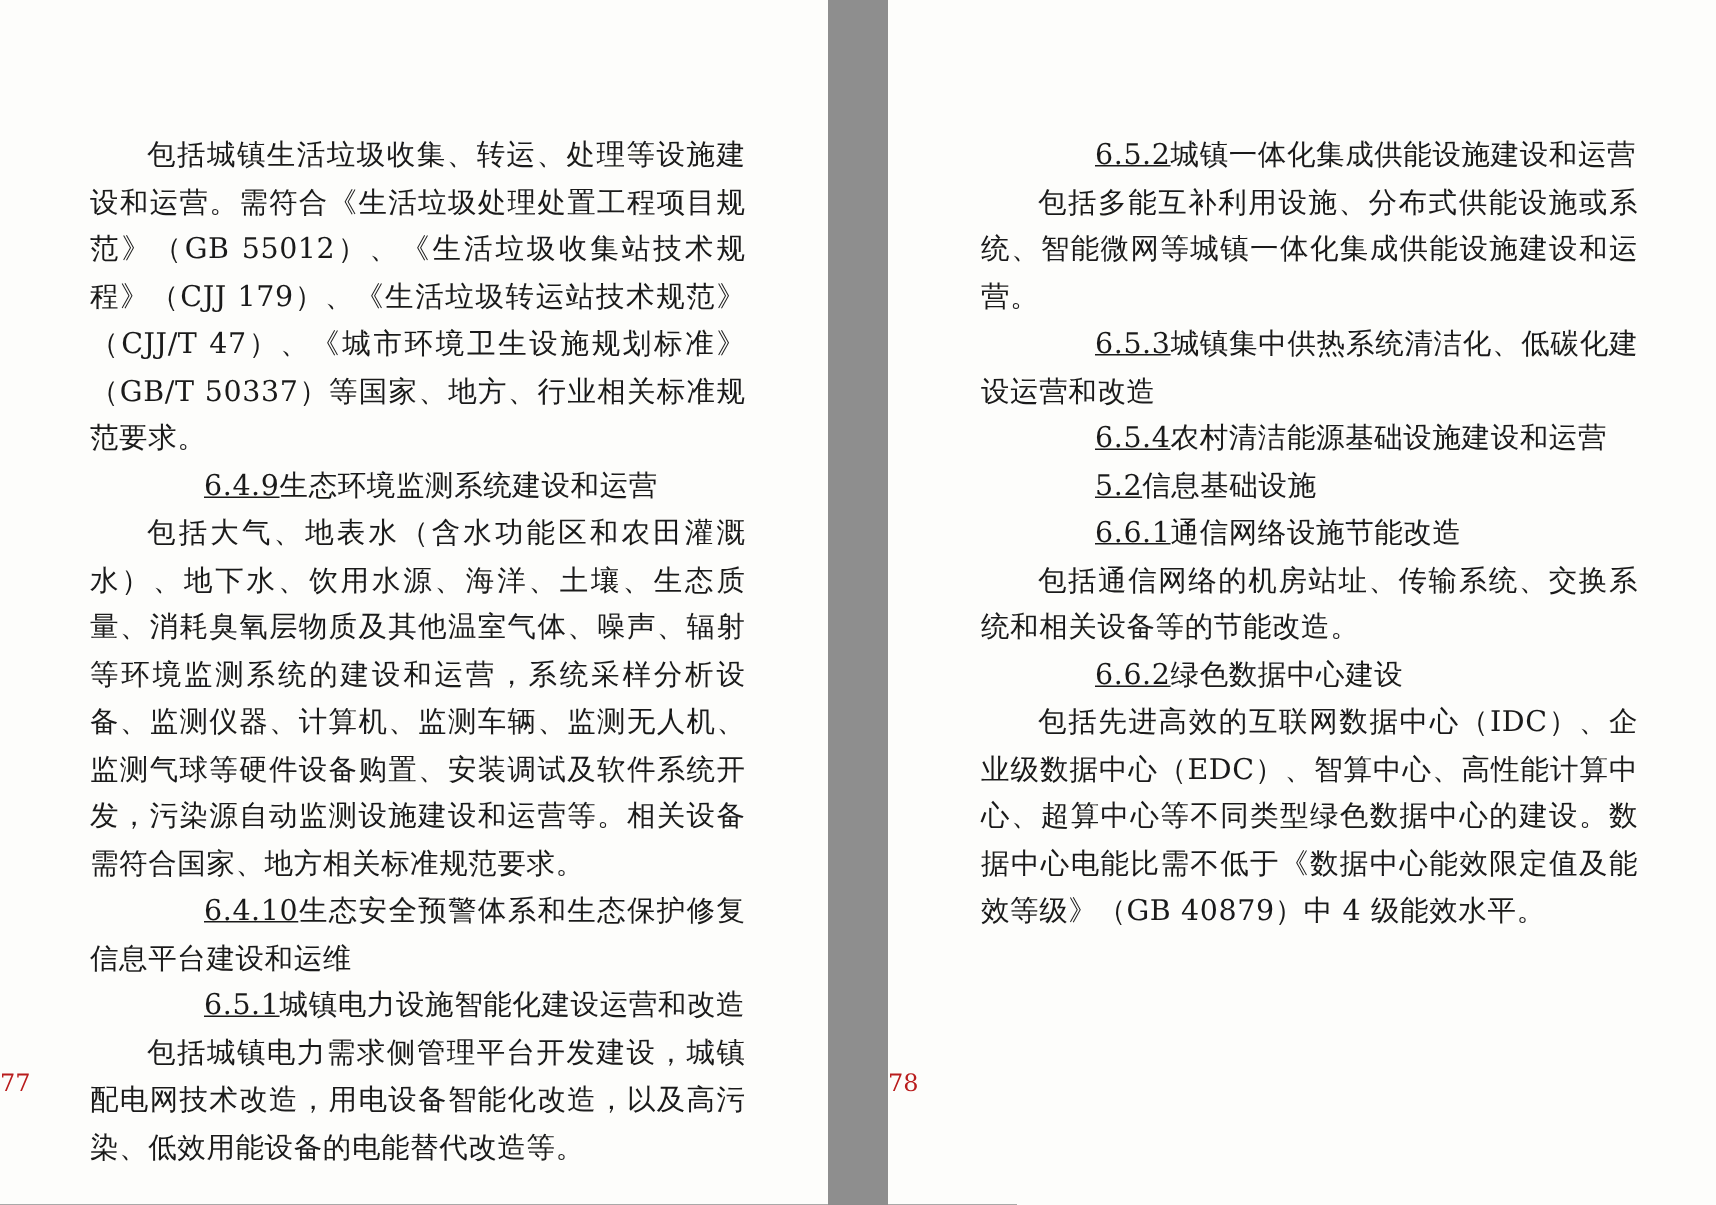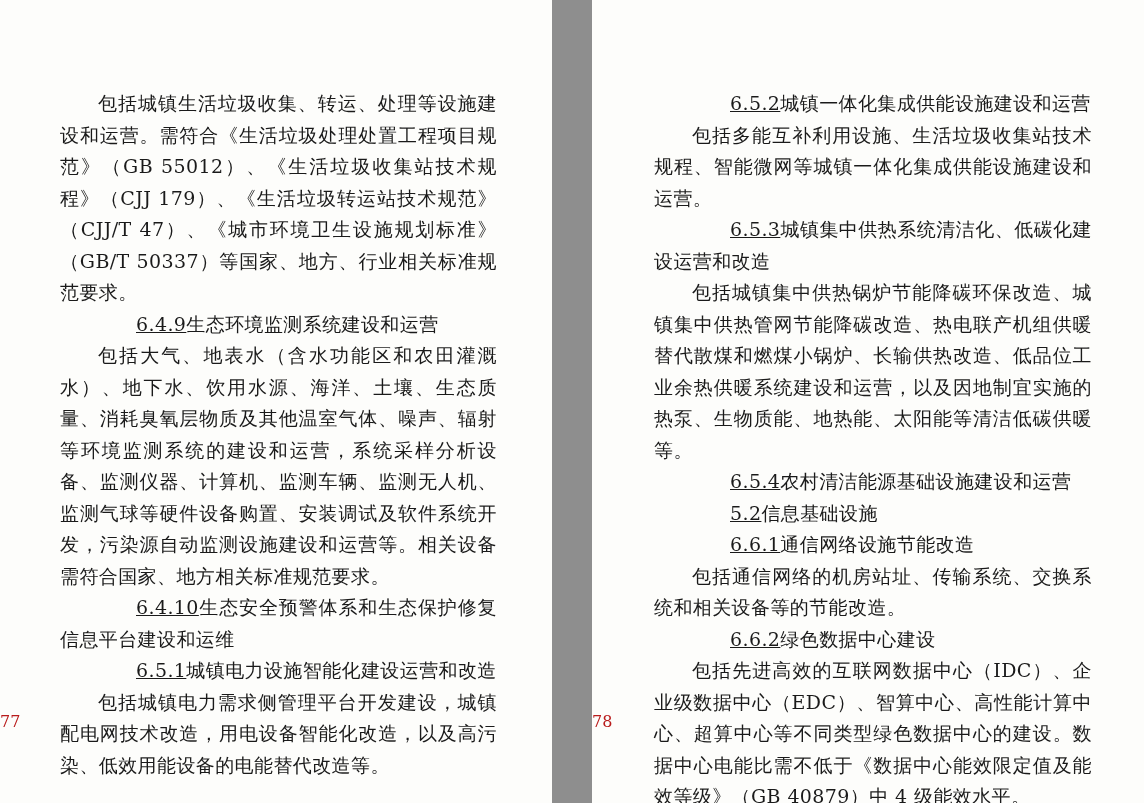--- a/index.html
+++ b/index.html
@@ -85,23 +85,22 @@
       <p class="head"><span class="num wide">6.4.10</span><span>生态安全预警体系和生态保护修复信息平台建设和运维</span></p>
       <p class="head"><span class="num">6.5.1</span><span>城镇电力设施智能化建设运营和改造</span></p>
       <p class="body">包括城镇电力需求侧管理平台开发建设，城镇配电网技术改造，用电设备智能化改造，以及高污染、低效用能设备的电能替代改造等。</p>
     </div>
     <div class="page-num">77</div>
   </div>
 
   <div class="page page-right">
     <div class="page-inner">
       <p class="head"><span class="num">6.5.2</span><span>城镇一体化集成供能设施建设和运营</span></p>
-      <p class="body">包括多能互补利用设施、生活垃圾收集站技术规程、智能微网等城镇一体化集成供能设施建设和运营。</p>
+      <p class="body">包括多能互补利用设施、分布式供能设施或系统、智能微网等城镇一体化集成供能设施建设和运营。</p>
       <p class="head"><span class="num">6.5.3</span><span>城镇集中供热系统清洁化、低碳化建设运营和改造</span></p>
-      <p class="body">包括城镇集中供热锅炉节能降碳环保改造、城镇集中供热管网节能降碳改造、热电联产机组供暖替代散煤和燃煤小锅炉、长输供热改造、低品位工业余热供暖系统建设和运营，以及因地制宜实施的热泵、生物质能、地热能、太阳能等清洁低碳供暖等。</p>
       <p class="head"><span class="num">6.5.4</span><span>农村清洁能源基础设施建设和运营</span></p>
       <p class="head"><span class="num narrow">5.2</span><span>信息基础设施</span></p>
       <p class="head"><span class="num">6.6.1</span><span>通信网络设施节能改造</span></p>
       <p class="body">包括通信网络的机房站址、传输系统、交换系统和相关设备等的节能改造。</p>
       <p class="head"><span class="num">6.6.2</span><span>绿色数据中心建设</span></p>
       <p class="body">包括先进高效的互联网数据中心（IDC）、企业级数据中心（EDC）、智算中心、高性能计算中心、超算中心等不同类型绿色数据中心的建设。数据中心电能比需不低于《数据中心能效限定值及能效等级》（GB 40879）中 4 级能效水平。</p>
     </div>
     <div class="page-num">78</div>
   </div>
 

